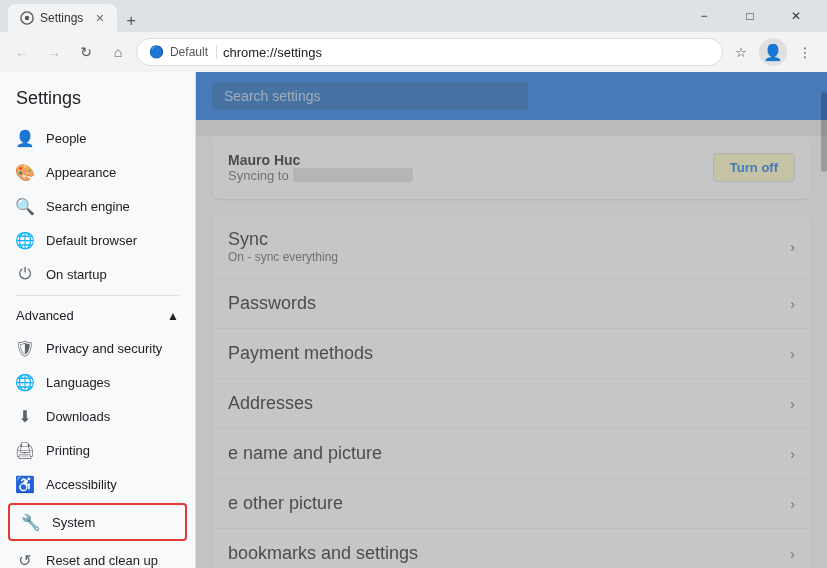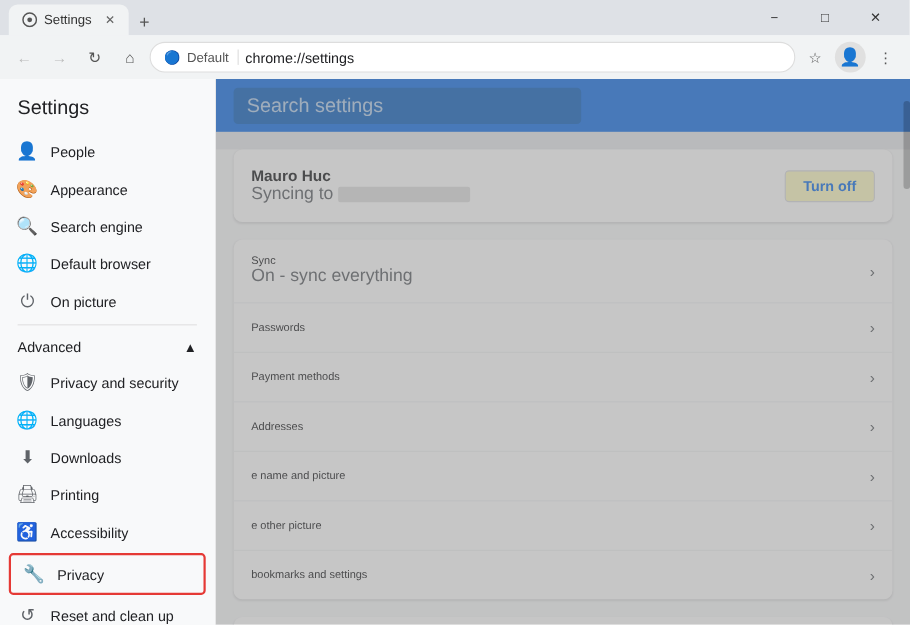--- a/index.html
+++ b/index.html
@@ -210,21 +210,21 @@
       display: flex;
       align-items: center;
       padding: 0 16px;
     }
     .search-input {
       background: #1565c0;
       border: none;
       border-radius: 4px;
       color: white;
       padding: 6px 12px;
-      font-size: 18px;
+      font-size: 14px;
       width: 316px;
       outline: none;
     }
     .search-input::placeholder { color: rgba(255,255,255,0.7); }
 
     
     .settings-content {
       padding: 0;
       background: #f8f9fa;
       margin: 0;
@@ -239,24 +239,24 @@
       align-items: center;
       justify-content: space-between;
       box-shadow: 0 1px 2px rgba(0,0,0,0.1);
     }
     .sync-user {
       font-size: 14px;
       font-weight: 700;
       color: #202124;
     }
     .sync-status {
-      font-size: 16px;
+      font-size: 13px;
       color: #5f6368;
       display: flex;
-      align-items: center;
+      align-items: flex-start;
       gap: 4px;
     }
     .sync-status-blur {
       width: 120px;
       height: 14px;
       background: #e0e0e0;
       border-radius: 2px;
     }
     .turn-off-btn {
       border: 1px solid #dadce0;
@@ -278,25 +278,25 @@
     .settings-list-item {
       display: flex;
       align-items: center;
       justify-content: space-between;
       padding: 14px 16px;
       border-bottom: 1px solid #f1f3f4;
       cursor: pointer;
     }
     .settings-list-item:last-child { border-bottom: none; }
     .settings-list-item .label {
-      font-size: 10px;
+      font-size: 18px;
       color: #202124;
     }
     .settings-list-item .sublabel {
-      font-size: 16px;
+      font-size: 12px;
       color: #5f6368;
     }
     .chevron {
       color: #5f6368;
       font-size: 14px;
     }
 
     .scrollbar-track {
       position: absolute;
       right: 0;
@@ -380,21 +380,21 @@
     <div class="sidebar-item">
       <span class="icon">🔍</span>
       <span>Search engine</span>
     </div>
     <div class="sidebar-item">
       <span class="icon">🌐</span>
       <span>Default browser</span>
     </div>
     <div class="sidebar-item">
       <span class="icon">⏻</span>
-      <span>On picture</span>
+      <span>On startup</span>
     </div>
 
     <div class="sidebar-divider"></div>
 
     <div class="sidebar-section-label">
       <span>Advanced</span>
       <span style="font-size:12px;">▲</span>
     </div>
 
     <div class="sidebar-item">
@@ -413,21 +413,21 @@
       <span class="icon">🖨</span>
       <span>Printing</span>
     </div>
     <div class="sidebar-item">
       <span class="icon">♿</span>
       <span>Accessibility</span>
     </div>
 
     <div class="sidebar-item highlighted" style="border: 2px solid #e53935; border-radius: 4px; margin: 2px 8px 2px 8px; padding: 8px 12px;">
       <span class="icon" style="font-size:16px;">🔧</span>
-      <span>Privacy</span>
+      <span>System</span>
     </div>
     <div class="sidebar-item">
       <span class="icon">↺</span>
       <span>Reset and clean up</span>
     </div>
 
   </div>
 
   <div class="content-area" style="position:relative;">
 

